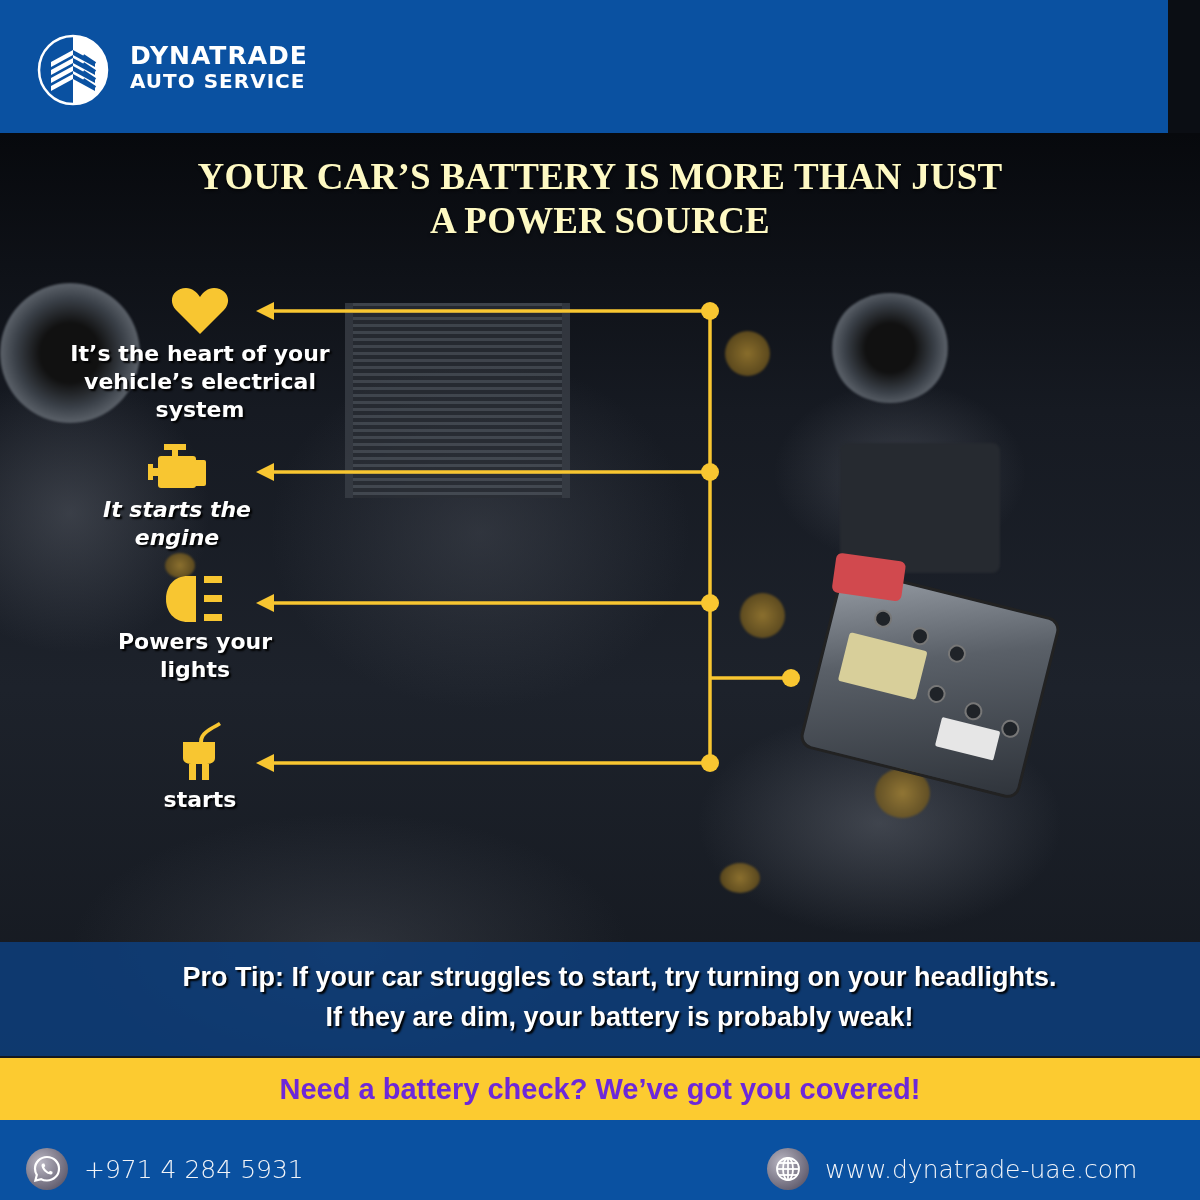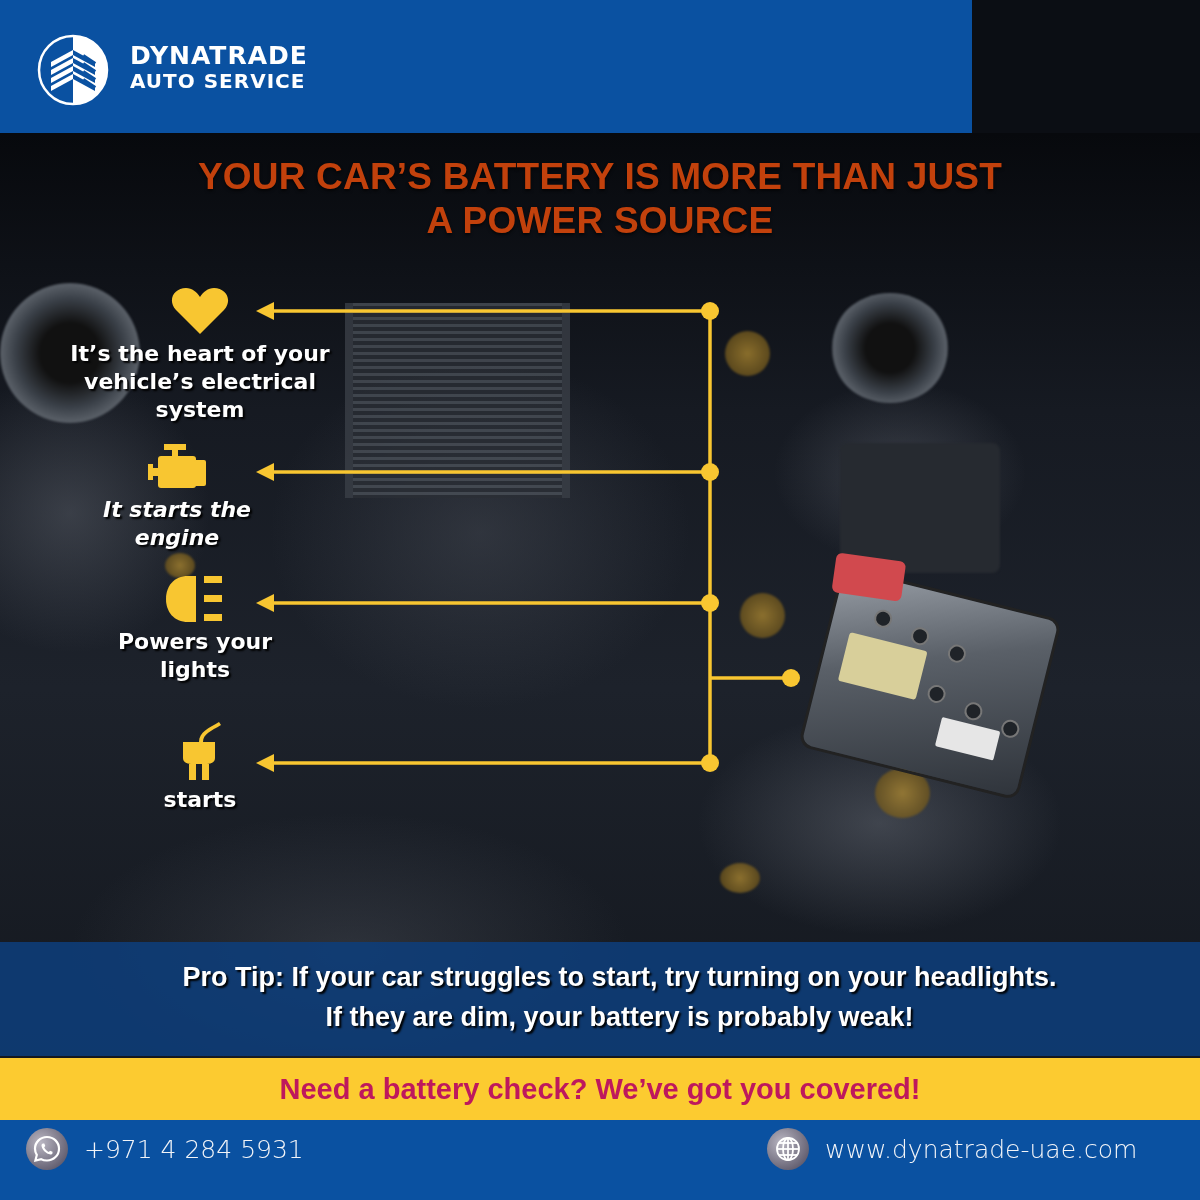--- a/index.html
+++ b/index.html
@@ -1,20 +1,20 @@
 <!DOCTYPE html>
 <html><head>
 <meta charset="utf-8">
 <style>
   * { box-sizing: border-box; margin: 0; padding: 0; }
   html, body { width: 1200px; height: 1200px; overflow: hidden; background: #0b0e14; }
   body { font-family: "Liberation Sans", "DejaVu Sans", sans-serif; position: relative; }
 
   .header {
-    position: absolute; left: 0; top: 0; width: 972px; height: 133px;
+    position: absolute; left: 0; top: 0; width: 1168px; height: 133px;
     background: #0a51a1;
     display: flex; align-items: center;
   }
   .logo-mark { position: absolute; left: 37px; top: 34px; width: 72px; height: 72px; }
   .brand { position: absolute; left: 130px; top: 42px; color: #fff; font-weight: 700; font-family: "DejaVu Sans", sans-serif; }
   .brand .l1 { font-size: 25px; letter-spacing: 1px; line-height: 27px; display:block; }
   .brand .l2 { font-size: 20px; letter-spacing: 1px; line-height: 24px; display:block; }
 
   .hero {
     position: absolute; left: 0; top: 133px; width: 1200px; height: 925px;
@@ -43,51 +43,51 @@
     background: linear-gradient(160deg, #9aa0a8 0%, #5a6068 40%, #2f343b 100%);
     border-radius: 10px; box-shadow: 0 0 0 3px #222;
   }
   .battery .label { position: absolute; left: 20px; top: 60px; width: 80px; height: 50px; background: #d8cf9a; border-radius: 3px; }
   .battery .label2 { position: absolute; left: 130px; top: 120px; width: 60px; height: 30px; background: #e6e6e6; border-radius: 2px; }
   .battery .cover { position: absolute; left: -10px; top: -18px; width: 70px; height: 40px; background: #d1494e; border-radius: 6px; transform: rotate(-6deg); }
   .battery .vent { position: absolute; width: 18px; height: 18px; border-radius: 50%; background: #1f2328; border: 2px solid #777; }
 
   .title {
     position: absolute; left: 0; top: 155px; width: 1200px;
-    text-align: center; color: #c2410c; font-weight: 700;
-    font-size: 37px; line-height: 44px; font-family: Liberation Sans, sans-serif;
+    text-align: center; color: #fef9c3; font-weight: 700;
+    font-size: 37px; line-height: 44px; font-family: Liberation Serif, serif;
     text-shadow: 0 2px 3px rgba(0,0,0,0.6);
     letter-spacing: 0.2px;
   }
 
   .feature { position: absolute; text-align: center; color: #fff; font-weight: 700; font-size: 22px; line-height: 28px; text-shadow: 2px 2px 2px #000; font-family: "DejaVu Sans", sans-serif; }
   .feature .ficon { display: block; margin: 0 auto 6px auto; }
 
   .connectors { position: absolute; left: 0; top: 0; width: 1200px; height: 1200px; pointer-events: none; }
 
   .protip {
     position: absolute; left: 0; top: 942px; width: 1200px; height: 114px;
     background: rgba(14, 62, 122, 0.88);
     color: #fff; text-align: center; font-weight: 700;
     font-size: 27px; line-height: 40px; padding-top: 15px;
     text-shadow: 2px 2px 2px #000;
     font-family: "Liberation Sans", sans-serif;
     padding-left: 39px;
   }
   .cta {
     position: absolute; left: 0; top: 1058px; width: 1200px; height: 62px;
-    background: #fccb30; color: #be185d; text-align: center;
+    background: #fccb30; color: #6d28d9; text-align: center;
     font-weight: 700; font-size: 29px; line-height: 62px;
     font-family: "Liberation Sans", sans-serif;
   }
   .footer {
     position: absolute; left: 0; top: 1120px; width: 1200px; height: 80px;
     background: #0a51a1; color: #fff;
   }
-  .contact { position: absolute; top: 8px; display: flex; align-items: center; justify-content: center; }
+  .contact { position: absolute; top: 28px; display: flex; align-items: center; justify-content: center; }
   .contact .circ {
     width: 42px; height: 42px; border-radius: 50%;
     background: radial-gradient(circle at 35% 35%, #b9b6c2, #5e5a6c 80%);
     display: flex; align-items: center; justify-content: center;
   }
   .contact .txt { margin-left: 16px; font-size: 25px; font-family: "DejaVu Sans", sans-serif; font-weight: 300; color: #f2f4f8; }
 </style>
 </head>
 <body>
 

